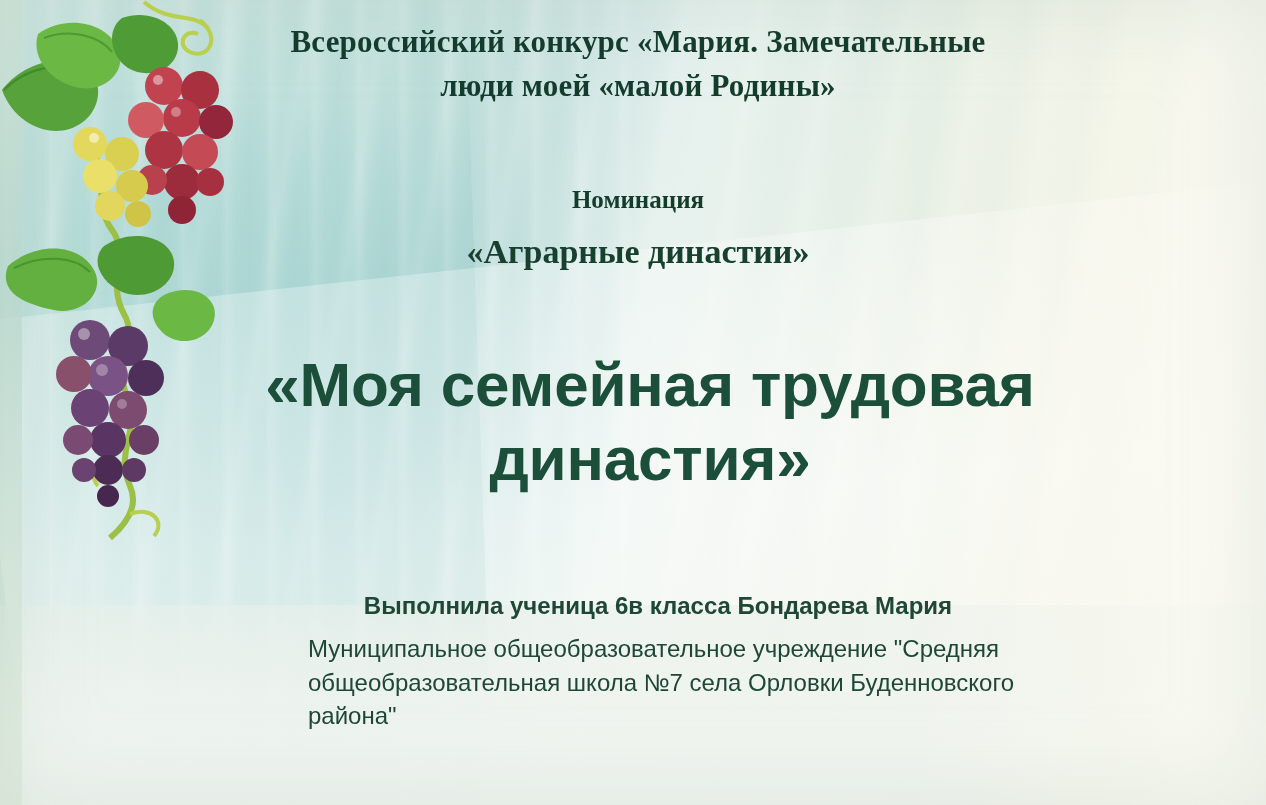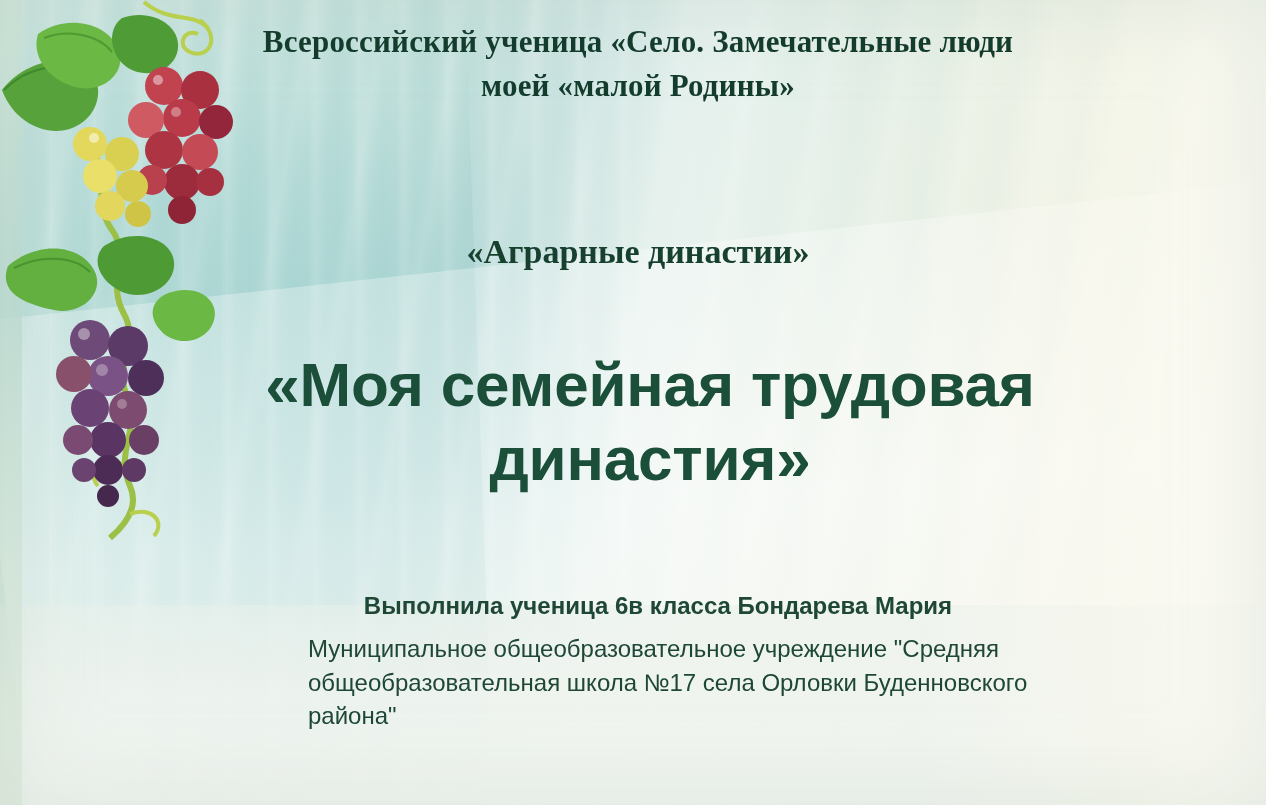--- a/index.html
+++ b/index.html
@@ -291,24 +291,25 @@
       <circle cx="114" cy="476" r="15" fill="#4c2c54"></circle>
       <circle cx="140" cy="476" r="12" fill="#5d3963"></circle>
       <circle cx="90" cy="476" r="12" fill="#6b4370"></circle>
       <circle cx="114" cy="502" r="11" fill="#46274e"></circle>
       <circle cx="90" cy="340" r="6" fill="#ffffff" opacity=".4"></circle>
       <circle cx="108" cy="376" r="6" fill="#ffffff" opacity=".3"></circle>
       <circle cx="128" cy="410" r="5" fill="#ffffff" opacity=".28"></circle>
     </g>
   </svg>
 
-  <div class="contest-title">Всероссийский ученица «Село. Замечательные люди моей «малой Родины»</div>
-
+  <div class="contest-title">Всероссийский конкурс «Мария. Замечательные люди моей «малой Родины»</div>
+
+  <div class="nomination-label">Номинация</div>
 
   <div class="nomination-value">«Аграрные династии»</div>
 
   <div class="main-title">«Моя семейная трудовая династия»</div>
 
   <div class="author-line">Выполнила ученица 6в класса Бондарева Мария</div>
 
-  <div class="school-line">Муниципальное общеобразовательное учреждение "Средняя общеобразовательная школа №17 села Орловки Буденновского района"</div>
+  <div class="school-line">Муниципальное общеобразовательное учреждение "Средняя общеобразовательная школа №7 села Орловки Буденновского района"</div>
 
 </div>
 
 </body></html>

